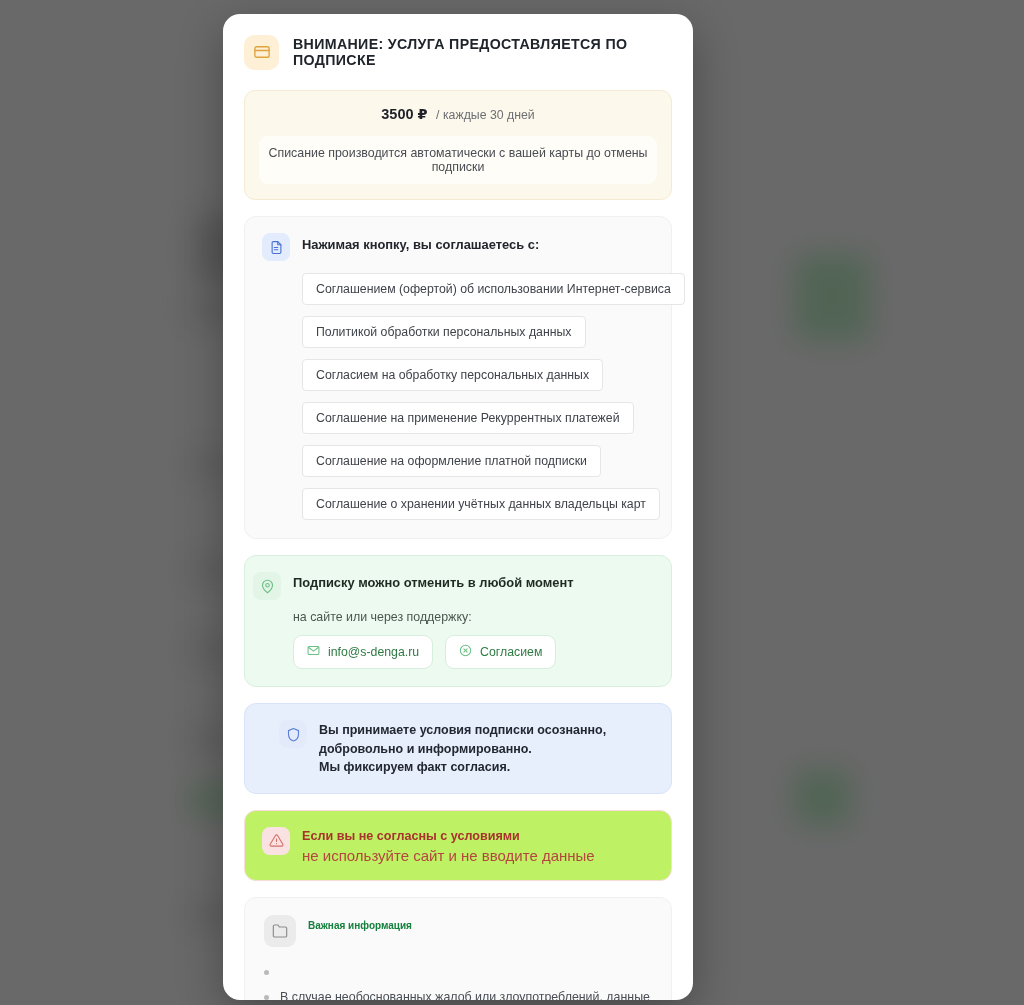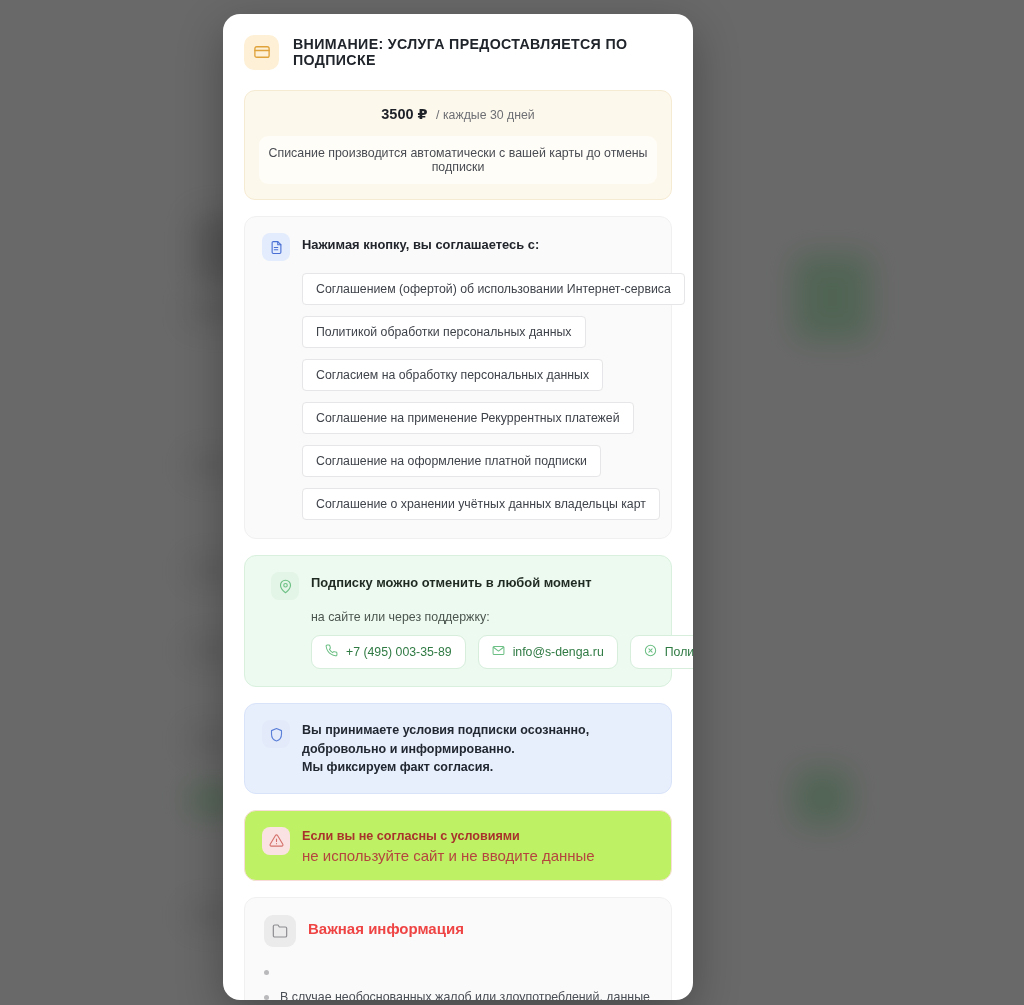--- a/index.html
+++ b/index.html
@@ -144,21 +144,21 @@
     padding: 8px 13px;
     font-size: 12.3px;
     color: #3f434a;
     white-space: nowrap;
   }
 
   
   #cancel-card {
     background: #edfaef;
     border: 1px solid #d9f0de;
-    padding: 16px 26px 17px;
+    padding: 16px 8px 17px;
   }
   .cancel-title {
     font-size: 12.9px;
     font-weight: bold;
     color: #1f2a22;
     padding-top: 3px;
   }
   .cancel-sub {
     font-size: 12.4px;
     color: #4c5650;
@@ -181,21 +181,21 @@
     display: flex;
     align-items: center;
     gap: 8px;
     white-space: nowrap;
   }
 
   
   #consent-card {
     background: #e8effc;
     border: 1px solid #d8e3fa;
-    padding: 16px 17px;
+    padding: 16px 34px;
   }
   .consent-text {
     font-size: 12.5px;
     font-weight: bold;
     color: #222831;
     line-height: 1.48;
     padding-top: 1px;
   }
 
   
@@ -216,23 +216,23 @@
     margin-top: 4px;
   }
 
   
   #info-card {
     background: #fafafa;
     border: 1px solid #f0f0f0;
     padding: 17px 19px 20px;
   }
   .info-title {
-    font-size: 15px;
-    font-weight: bold;
-    color: #ef4444;
+    font-size: 10px;
+    font-weight: bold;
+    color: #15803d;
     padding-top: 5px;
   }
   .info-list {
     margin-top: 16px;
     list-style: none;
   }
   .info-item {
     display: flex;
     gap: 11px;
     font-size: 12.4px;
@@ -313,46 +313,38 @@
       <span class="badge green">
         <svg width="15" height="15" viewBox="0 0 24 24" fill="none" stroke="#6cbf84" stroke-width="1.8" stroke-linecap="round" stroke-linejoin="round">
           <path d="M20 10c0 6-8 12-8 12s-8-6-8-12a8 8 0 0 1 16 0z"></path>
             <circle cx="12" cy="10" r="2.8"></circle>
         </svg>
       </span>
       <span class="cancel-title">Подписку можно отменить в любой момент</span>
     </div>
     <div class="cancel-sub">на сайте или через поддержку:</div>
     <div class="contact-row">
-      <a class="contact-chip">
-        <span>
-          <svg width="13" height="13" viewBox="0 0 24 24" fill="none" stroke="#6cbf84" stroke-width="1.9" stroke-linecap="round" stroke-linejoin="round">
-            <path d="M22 16.9v3a2 2 0 0 1-2.2 2 19.8 19.8 0 0 1-8.6-3.1 19.5 19.5 0 0 1-6-6A19.8 19.8 0 0 1 2.1 4.2 2 2 0 0 1 4.1 2h3a2 2 0 0 1 2 1.7c.1 1 .4 1.9.7 2.8a2 2 0 0 1-.5 2.1L8.1 9.9a16 16 0 0 0 6 6l1.3-1.3a2 2 0 0 1 2.1-.4c.9.3 1.8.6 2.8.7a2 2 0 0 1 1.7 2z"></path>
-          </svg>
-        </span>
-        <span>+7 (495) 003-35-89</span>
-      </a>
       <a class="contact-chip">
         <span>
           <svg width="13" height="13" viewBox="0 0 24 24" fill="none" stroke="#6cbf84" stroke-width="1.9" stroke-linecap="round" stroke-linejoin="round">
             <rect x="2" y="4.5" width="20" height="15" rx="2"></rect>
               <polyline points="2.6,6 12,13 21.4,6"></polyline>
           </svg>
         </span>
         <span>info@s-denga.ru</span>
       </a>
       <a class="contact-chip">
         <span>
           <svg width="13" height="13" viewBox="0 0 24 24" fill="none" stroke="#6cbf84" stroke-width="1.9" stroke-linecap="round" stroke-linejoin="round">
             <circle cx="12" cy="12" r="9.5"></circle>
               <line x1="9" y1="9" x2="15" y2="15"></line>
               <line x1="15" y1="9" x2="9" y2="15"></line>
           </svg>
         </span>
-        <span>Политикой</span>
+        <span>Согласием</span>
       </a>
     </div>
   </div>
 
   <div class="card" id="consent-card">
     <div class="card-head">
       <span class="badge shield">
         <svg width="15" height="15" viewBox="0 0 24 24" fill="none" stroke="#5b7fd8" stroke-width="1.8" stroke-linecap="round" stroke-linejoin="round">
           <path d="M12 2.5l8 3.3v5.5c0 5.1-3.4 9.8-8 11-4.6-1.2-8-5.9-8-11V5.8z"></path>
         </svg>

